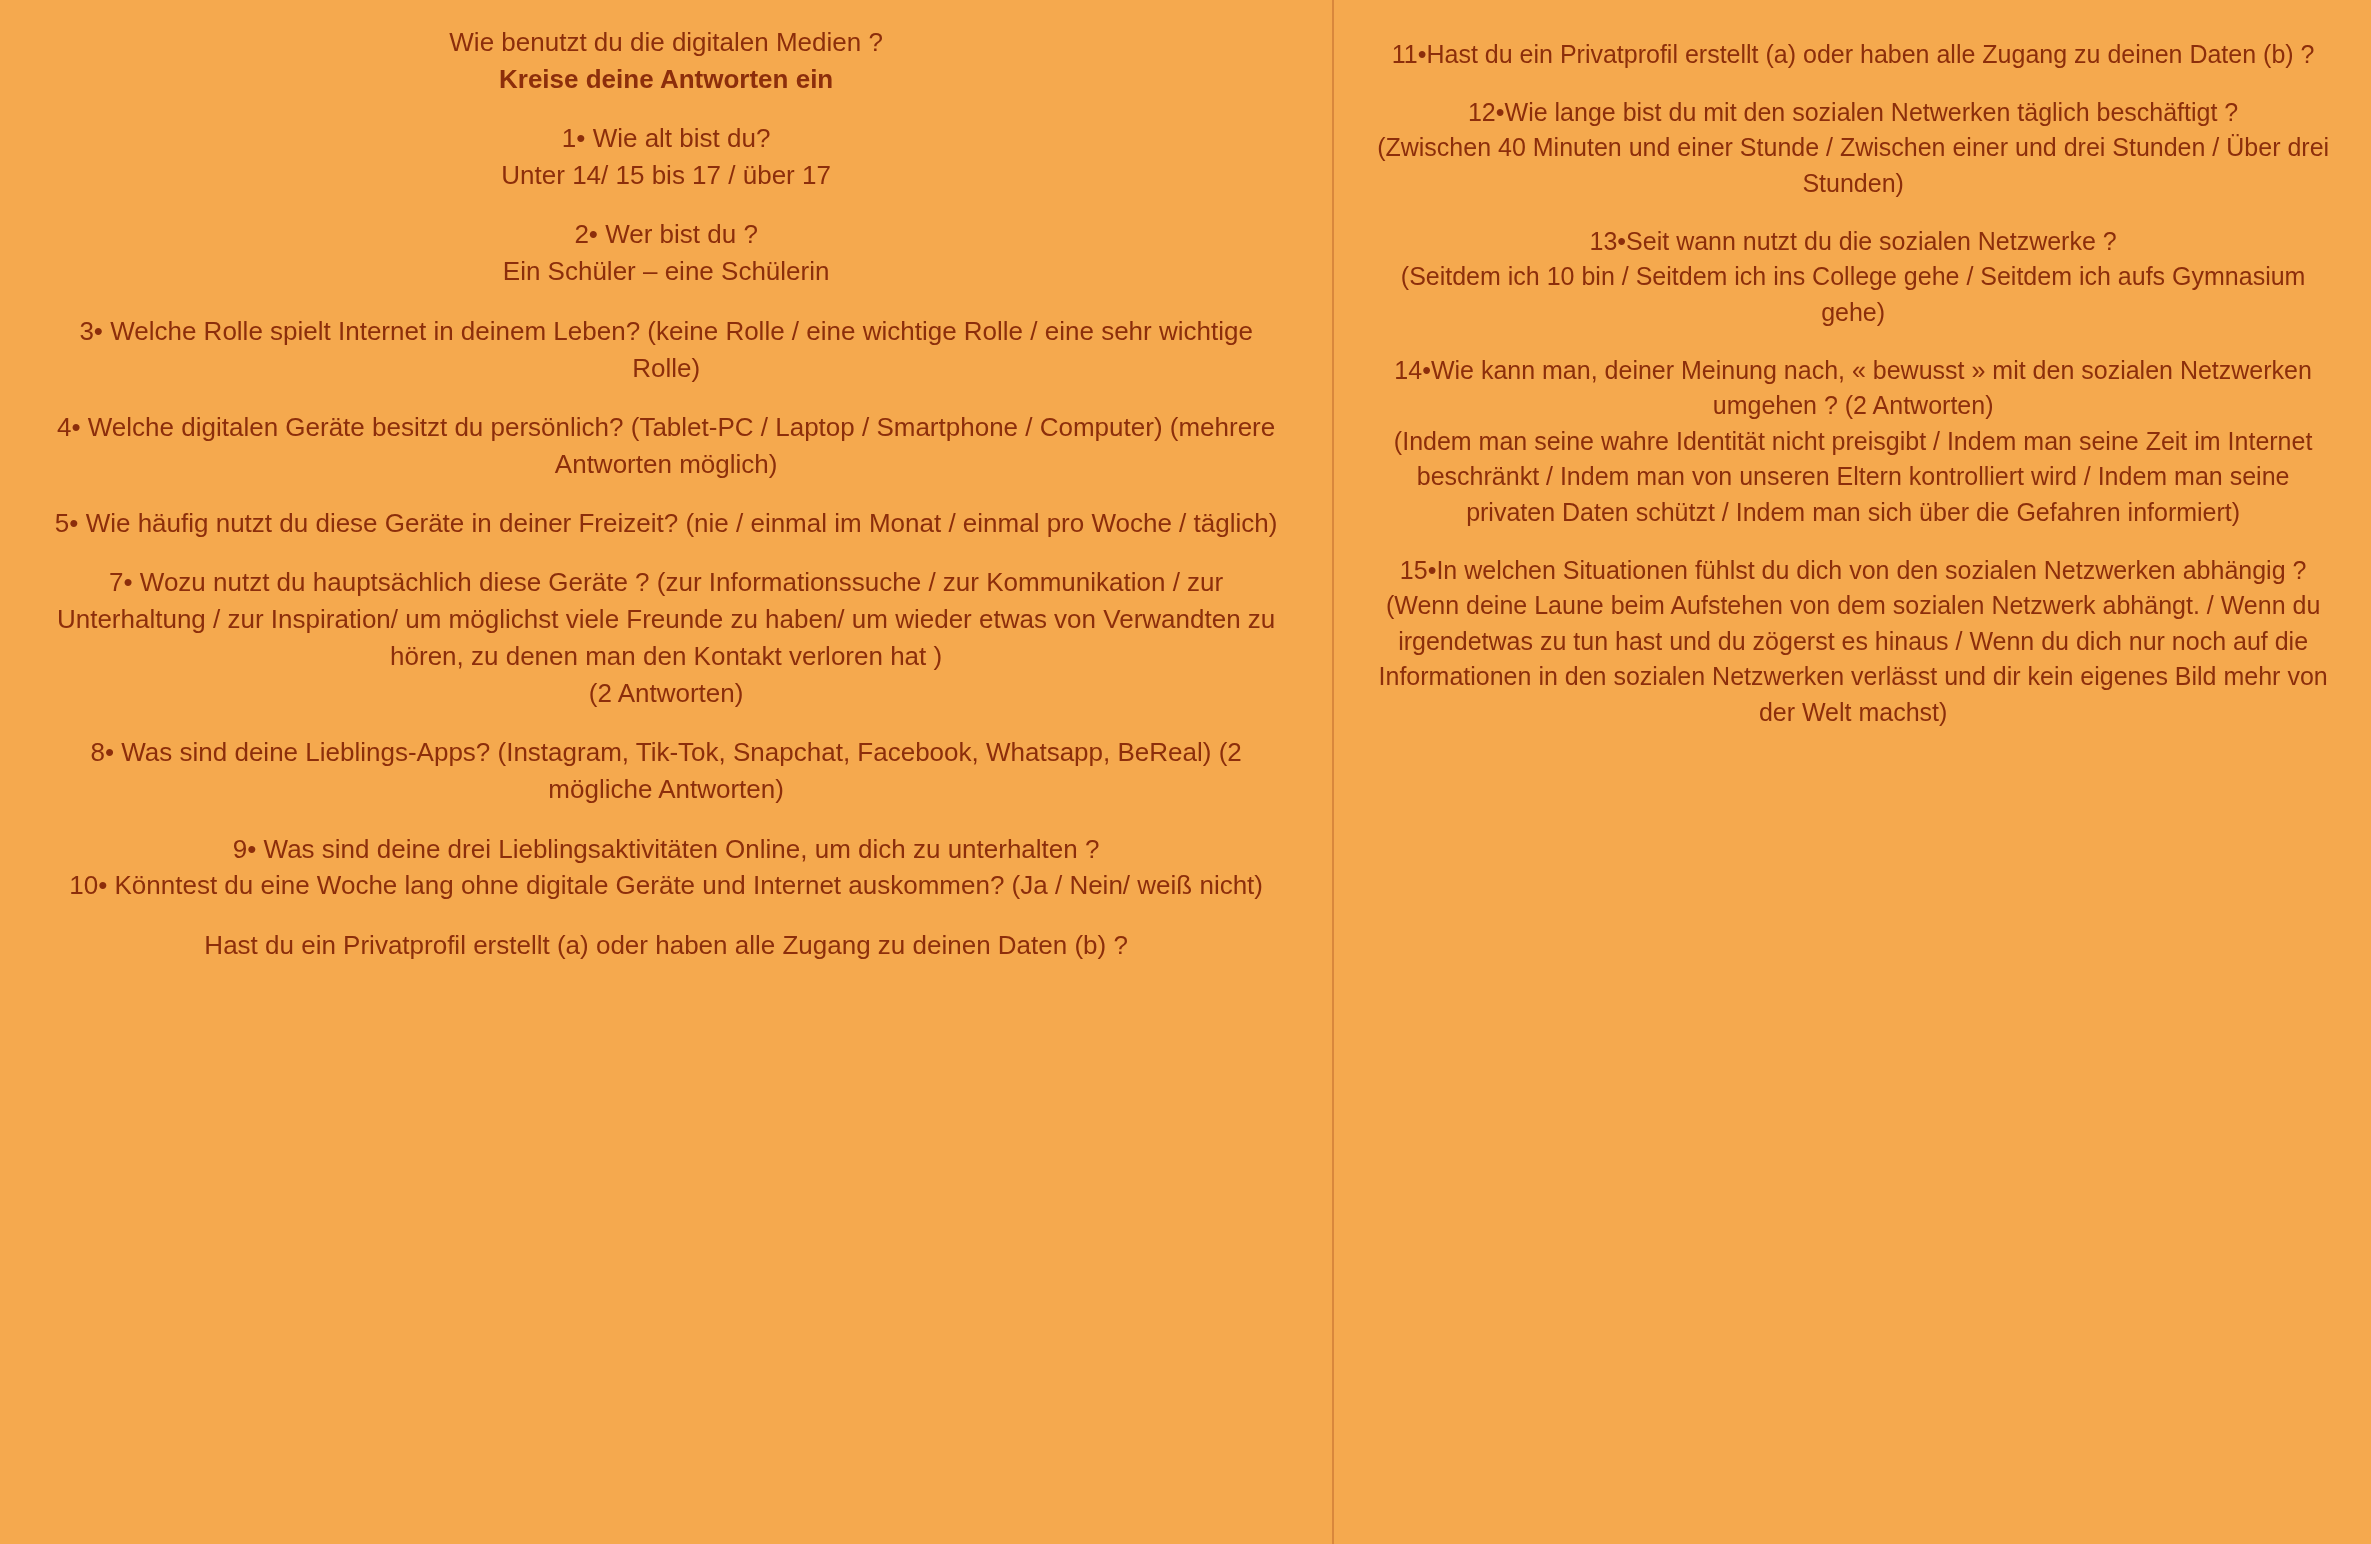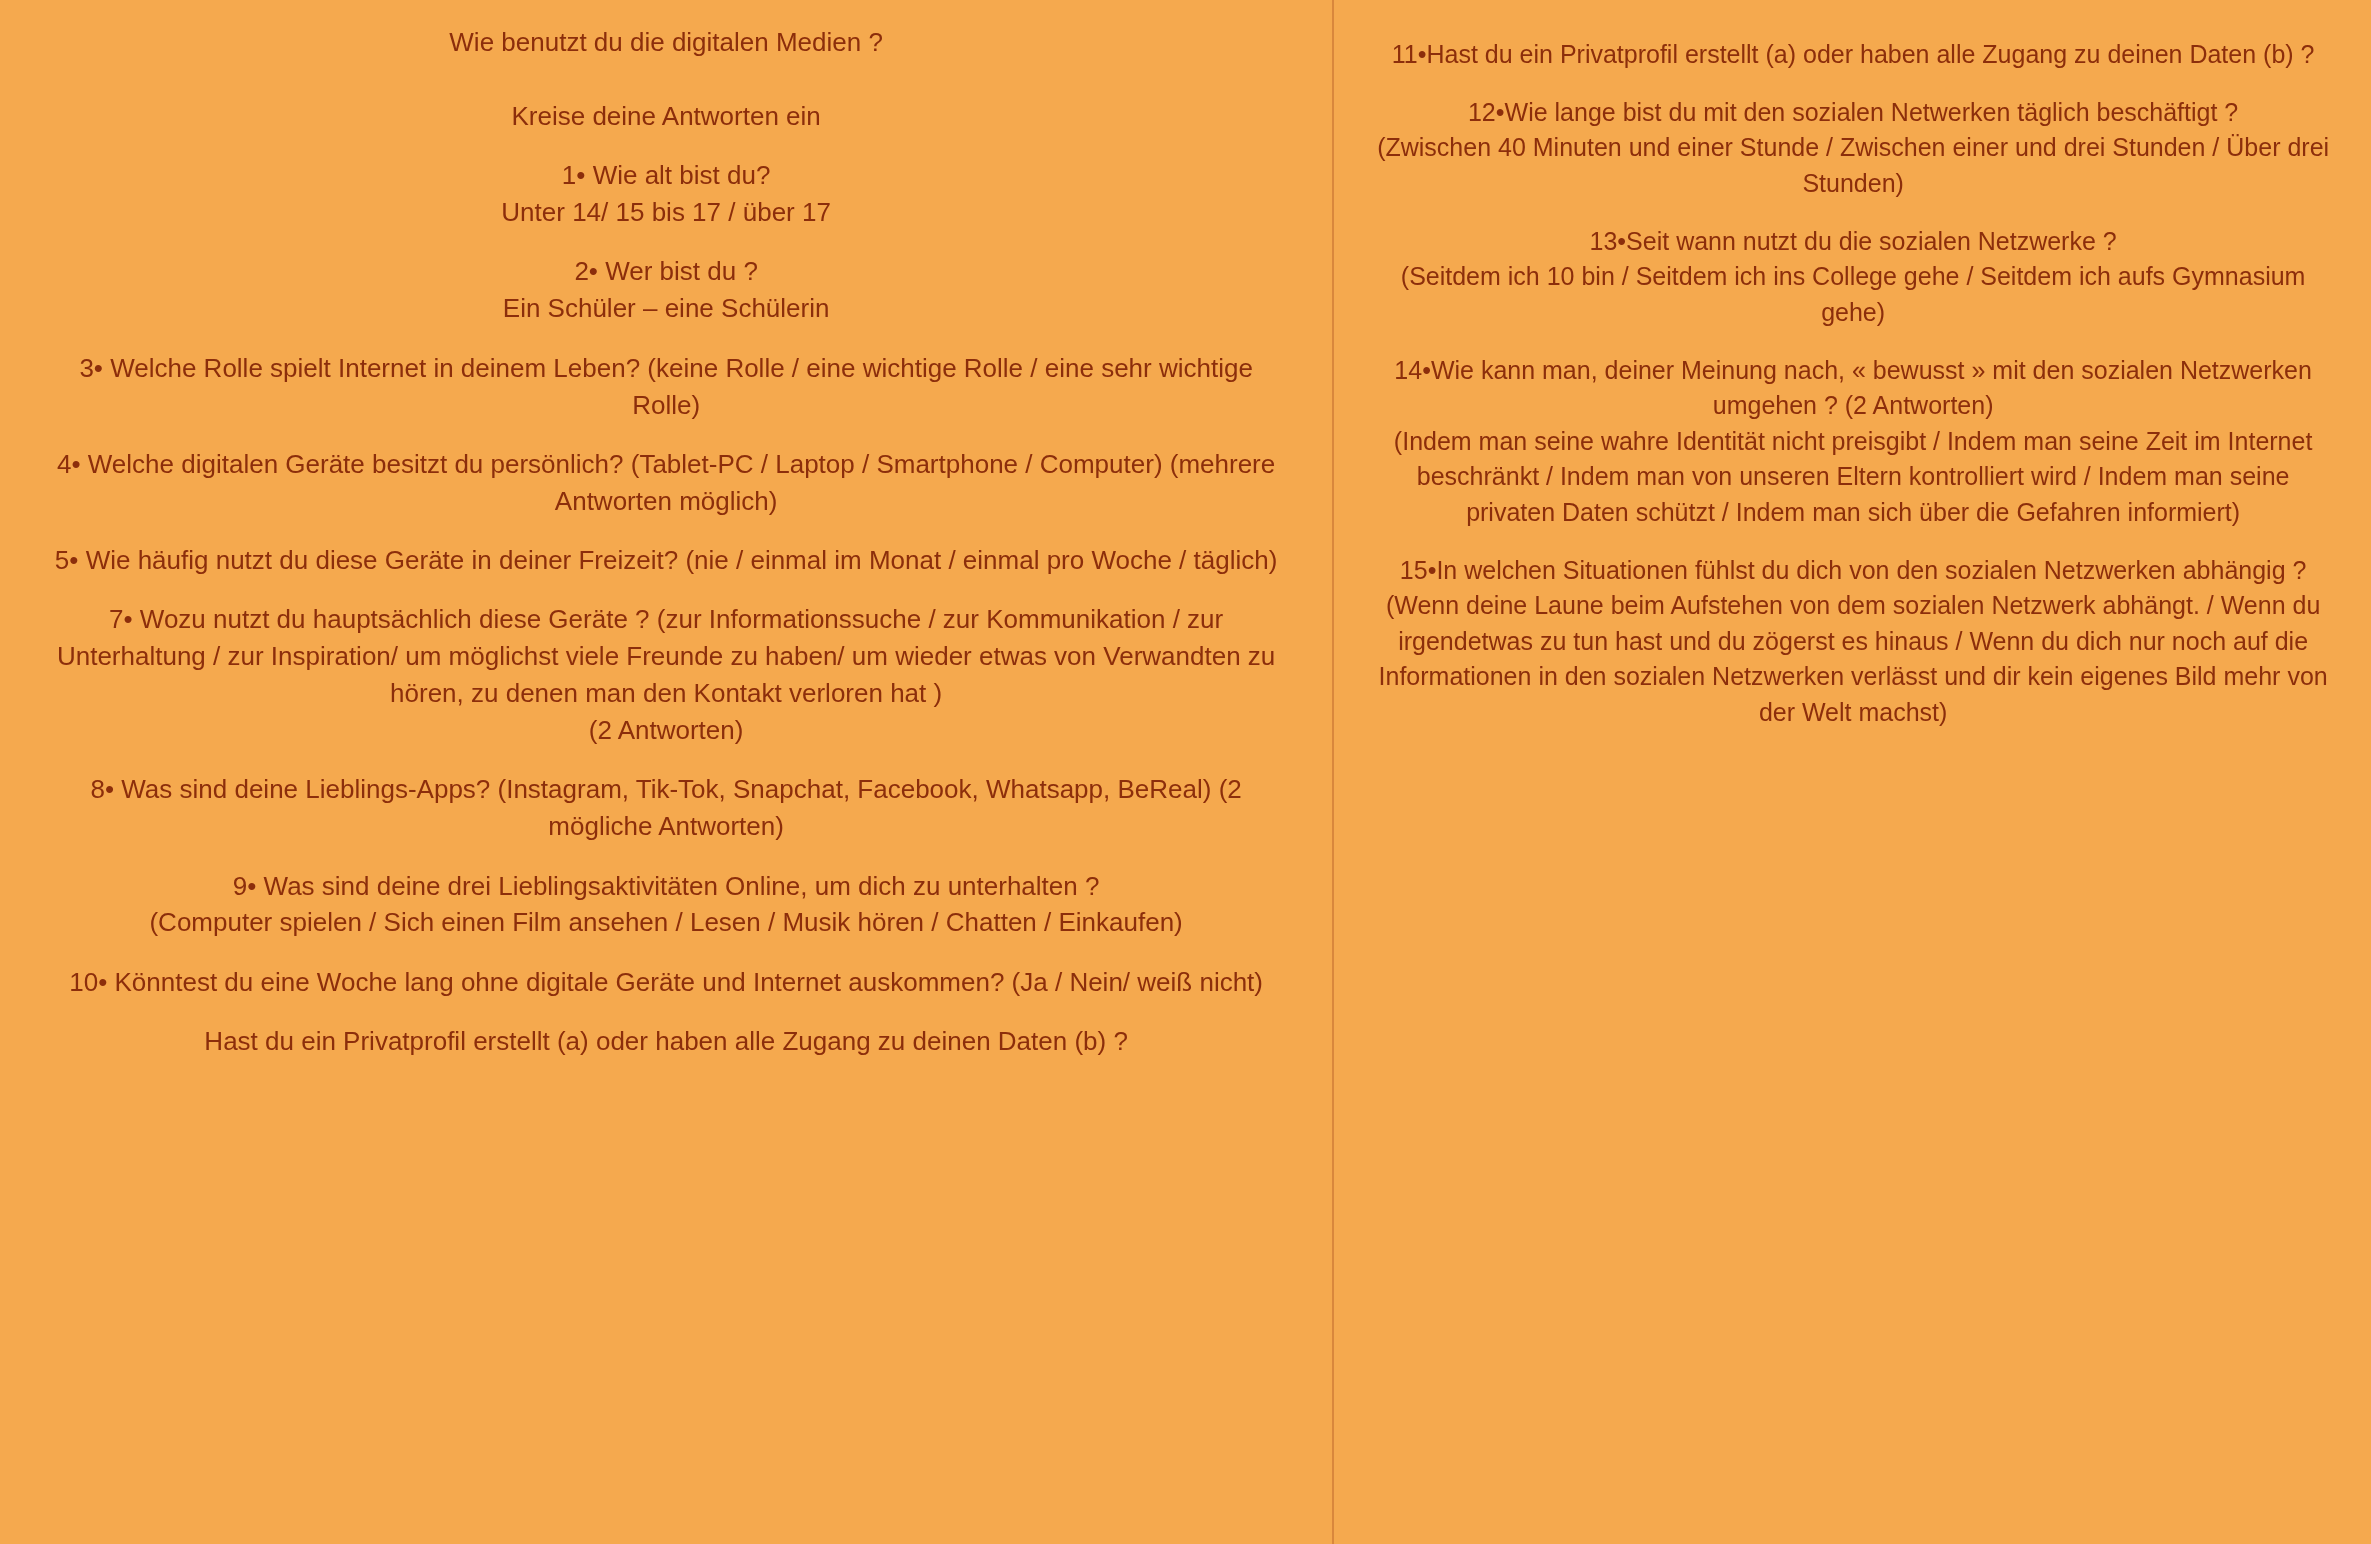--- a/index.html
+++ b/index.html
@@ -42,22 +42,21 @@
   .col-left .block {
     font-size: 26px;
   }
   .col-right .block {
     font-size: 25px;
   }
   .block.tight {
     margin-bottom: 0;
   }
   .bold {
-    font-weight: normal;
-    margin-top: 37px;
+    font-weight: bold;
   }
 </style>
 </head>
 <body>
 
 <div class="page">
 
   <div class="column col-left">
 
     <div class="block tight">Wie benutzt du die digitalen Medien ?</div>
@@ -75,21 +74,20 @@
 
     <div class="block">5• Wie häufig nutzt du diese Geräte in deiner Freizeit? (nie / einmal im Monat / einmal pro Woche / täglich)</div>
 
 
     <div class="block tight">7• Wozu nutzt du hauptsächlich diese Geräte ? (zur Informationssuche / zur Kommunikation / zur Unterhaltung / zur Inspiration/ um möglichst viele Freunde zu haben/ um wieder etwas von Verwandten zu hören, zu denen man den Kontakt verloren hat )</div>
     <div class="block">(2 Antworten)</div>
 
     <div class="block">8• Was sind deine Lieblings-Apps? (Instagram, Tik-Tok, Snapchat, Facebook, Whatsapp, BeReal) (2 mögliche Antworten)</div>
 
     <div class="block tight">9• Was sind deine drei Lieblingsaktivitäten Online, um dich zu unterhalten ?</div>
-    <div class="block">(Computer spielen / Sich einen Film ansehen / Lesen / Musik hören / Chatten / Einkaufen)</div>
 
     <div class="block">10• Könntest du eine Woche lang ohne digitale Geräte und Internet auskommen? (Ja / Nein/ weiß nicht)</div>
 
     <div class="block">Hast du ein Privatprofil erstellt (a) oder haben alle Zugang zu deinen Daten (b) ?</div>
 
   </div>
 
   <div class="column col-right">
 
     <div class="block">11•Hast du ein Privatprofil erstellt (a) oder haben alle Zugang zu deinen Daten (b) ?</div>

